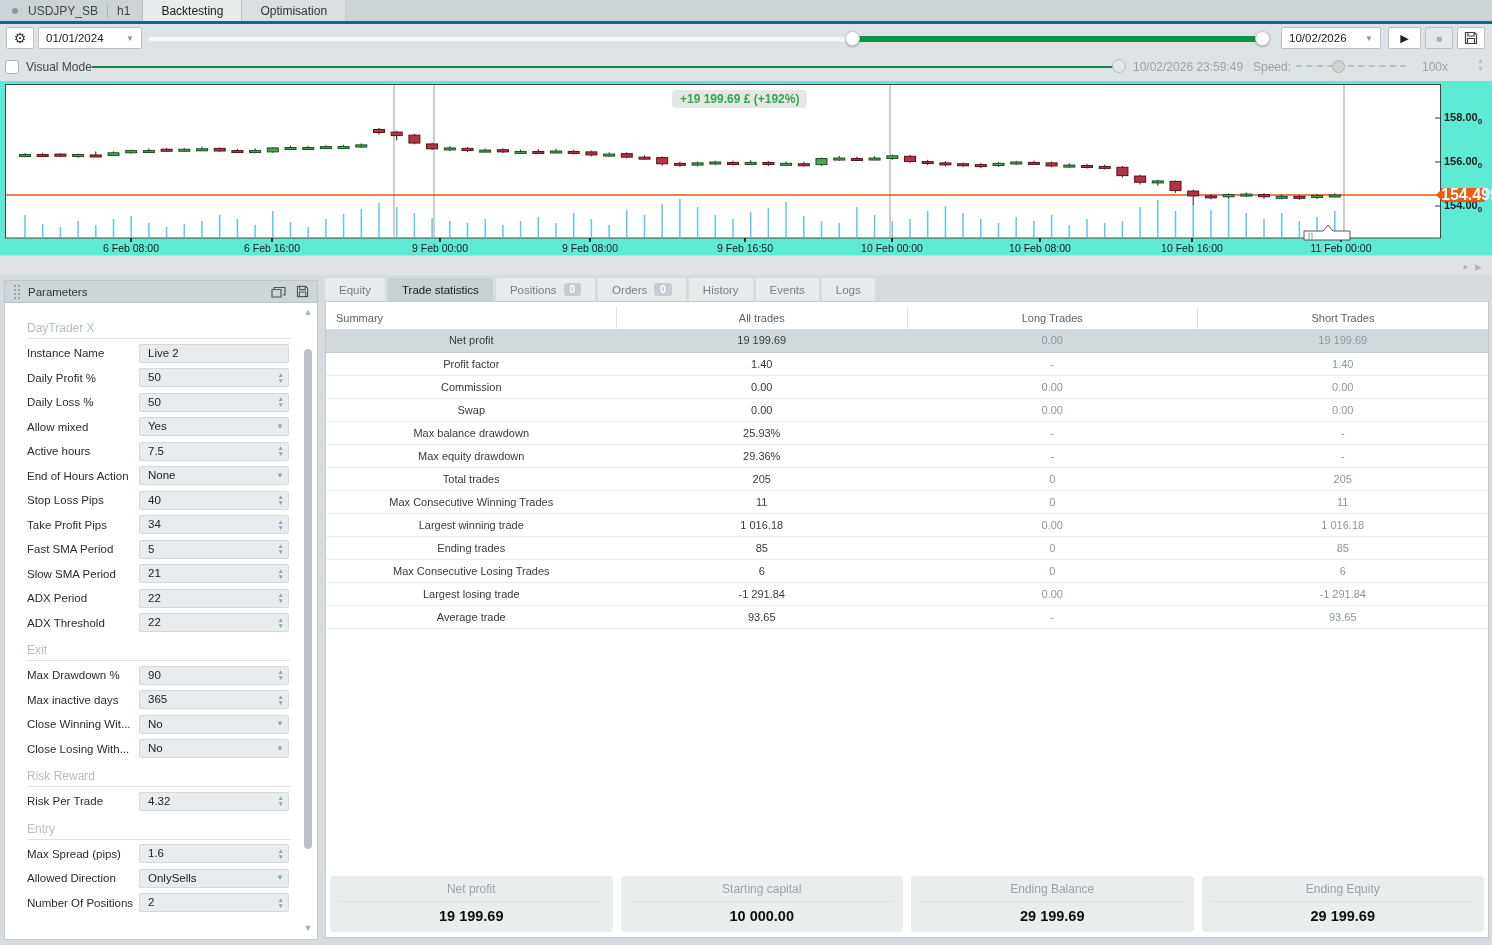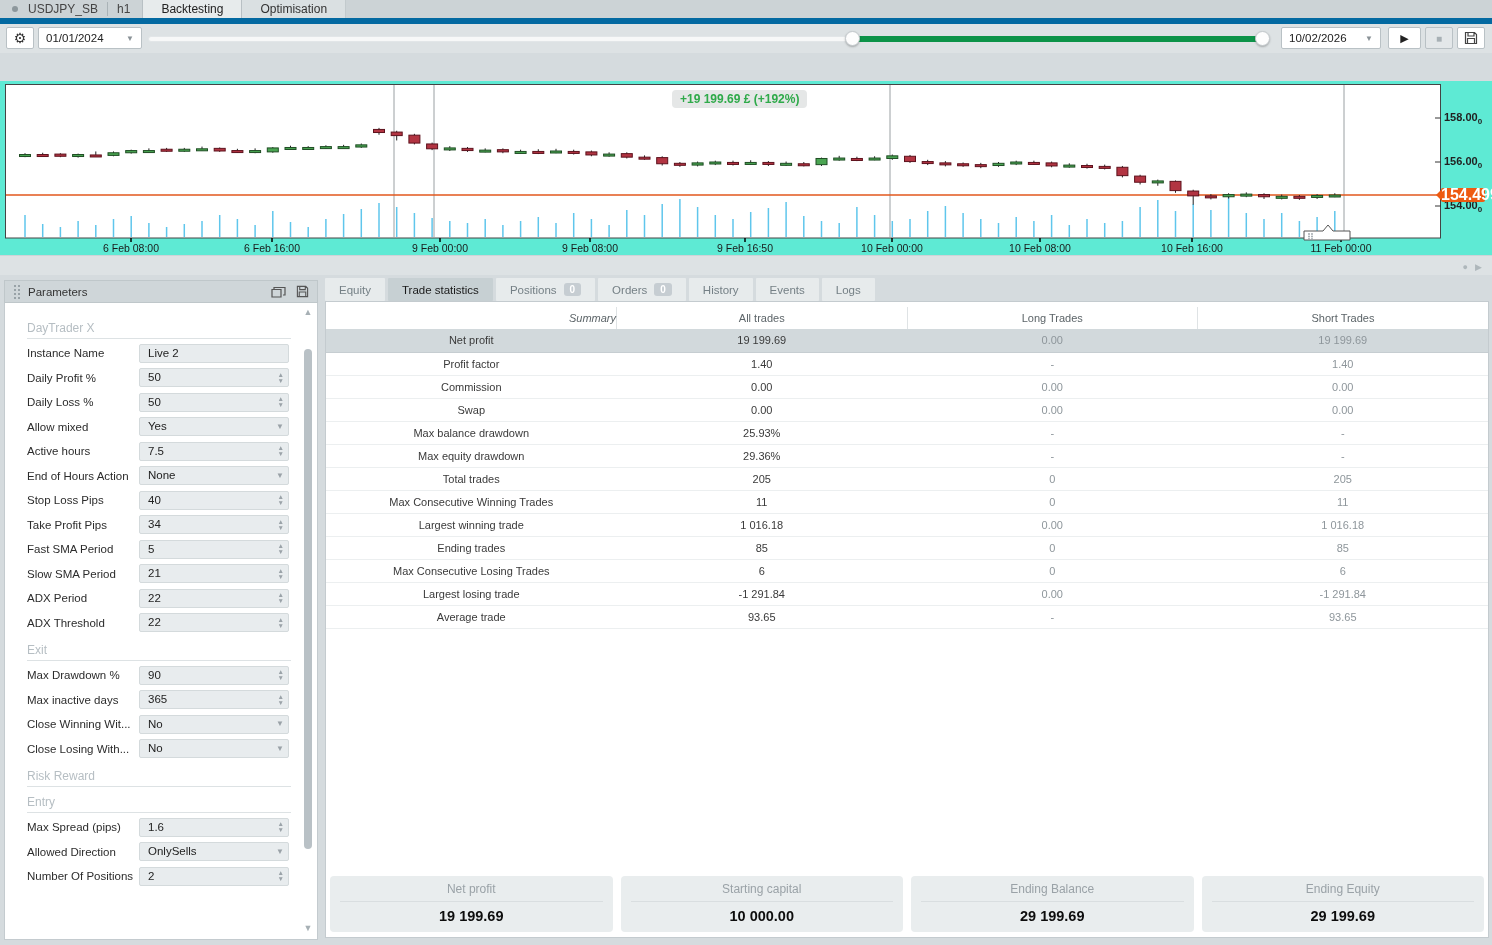--- a/index.html
+++ b/index.html
@@ -1,21 +1,21 @@
 <!DOCTYPE html>
 <html><head>
 <meta charset="utf-8">
 <style>
   * { margin:0; padding:0; box-sizing:border-box; }
   html,body { width:1492px; height:945px; overflow:hidden; }
   body { font-family:"Liberation Sans","DejaVu Sans",sans-serif; font-size:11px; color:#333; background:#d5dbde; }
   #app { position:relative; width:1492px; height:945px; background:#d5dbde; }
 
   
-  #tabbar { position:absolute; left:0; top:0; width:100%; height:24px; background:#ccd3d6; display:flex; align-items:stretch; border-bottom:6px solid #0369a1; }
+  #tabbar { position:absolute; left:0; top:0; width:100%; height:24px; background:#ccd3d6; display:flex; align-items:stretch; border-bottom:3px solid #0369a1; }
   .wtab { display:flex; align-items:center; padding:0 18px; font-size:12px; color:#444; }
   .wtab.symbol { padding:0 12px; }
   .dot { width:6px; height:6px; border-radius:50%; background:#8d979c; margin-right:10px; }
   .vdiv { width:1px; height:14px; background:#aab3b7; margin:0 9px; }
   .wtab.active { background:#e7ebec; border-left:1px solid #b8c0c4; border-right:1px solid #b8c0c4; color:#222; }
   .wtab.plain  { background:#dae0e2; border-right:1px solid #c2cacd; color:#333; }
 
   
   #toolbar { position:absolute; left:0; top:24px; width:100%; height:29px; background:#dde2e4; }
   .tbtn { position:absolute; top:3px; height:22px; background:#fff; border:1px solid #b9c1c5; border-radius:2px; display:flex; align-items:center; justify-content:center; }
@@ -74,21 +74,21 @@
 
   
   #stats { position:absolute; left:325px; top:0; width:1164px; height:668px; }
   #stats-tabs { display:flex; gap:3px; height:25px; padding-top:2px; }
   .stab { display:flex; align-items:center; gap:7px; padding:0 14px; background:#e7ebec; color:#758086; font-size:11.5px; border-radius:1px; }
   .stab.active { background:#c7d0d3; color:#1a1a1a; }
   .badge { background:#c6cdd2; color:#fff; font-size:10px; font-weight:bold; padding:1px 6px; border-radius:3px; }
   #stats-panel { position:relative; height:637px; background:#fff; border:1px solid #c4cbcf; padding-top:5px; display:flex; flex-direction:column; }
   #stats-table { width:100%; border-collapse:collapse; table-layout:fixed; }
   #stats-table th { font-weight:normal; color:#5c6468; font-size:11px; height:22px; border-right:1px solid #dfe3e5; }
-  #stats-table th:first-child { text-align:right; padding-left:10px;font-style:italic; }
+  #stats-table th:first-child { text-align:left; padding-left:10px; }
   #stats-table th:last-child { border-right:none; }
   #stats-table td { text-align:center; height:23px; font-size:11px; color:#3a3a3a; border-bottom:1px solid #eceff0; }
   #stats-table td.dim { color:#8e969b; }
   #stats-table tr.selected td { background:#d2d9dc; border-bottom:1px solid #c6cdd1; }
   #boxes { margin-top:auto; display:flex; gap:8px; padding:6px 4px 5px 4px; }
   .sumbox { flex:1; background:#e9edee; border-radius:4px; padding:6px 10px 8px 10px; }
   .sumbox .btitle { text-align:center; color:#9aa2a7; font-size:12px; padding-bottom:5px; border-bottom:1px solid #d9dee0; }
   .sumbox .bvalue { text-align:center; color:#0d0d0d; font-size:14.5px; font-weight:bold; padding-top:6px; }
 </style>
 </head>
@@ -129,20 +129,32 @@
     <div class="tbtn" style="left:1425px; width:28px; background:#e3e7e9;">
       <span style="font-size:10px; color:#a7b0b5;">■</span>
     </div>
     <div class="tbtn" style="left:1457px; width:28px;">
       <svg width="14" height="14" viewBox="0 0 14 14">
           <path d="M1.5 1.5 h9 l2 2 v9 h-11 z M4 1.5 v3.5 h6 v-3.5 M3.5 12.5 v-5 h7 v5" fill="none" stroke="#444" stroke-width="1.2"></path>
         </svg>
     </div>
   </div>
 
+  <div id="visrow">
+    <div id="vm-check"></div>
+    <div id="vm-label">Visual Mode</div>
+    <div id="vm-line"></div>
+    <div id="vm-handle"></div>
+    <div class="greytxt" style="left:1133px;">10/02/2026 23:59:49</div>
+    <div class="greytxt" style="left:1253px;">Speed:</div>
+    <div id="speed-dash"></div>
+    <div id="speed-handle"></div>
+    <div class="greytxt" style="left:1422px;">100x</div>
+    <div id="vis-spin">▲<br>▼</div>
+  </div>
 
   <div id="chartzone">
     <svg id="chart-svg" width="1436" height="160">
         <rect x="0.5" y="0.5" width="1435" height="153.5" fill="#fff" stroke="#444" stroke-width="1"></rect>
         <line x1="389" y1="1" x2="389" y2="154" stroke="#9aa0a3" stroke-width="1"></line>
         <line x1="429" y1="1" x2="429" y2="154" stroke="#9aa0a3" stroke-width="1"></line>
         <line x1="885" y1="1" x2="885" y2="154" stroke="#9aa0a3" stroke-width="1"></line>
         <line x1="1339" y1="1" x2="1339" y2="154" stroke="#9aa0a3" stroke-width="1"></line>
         <line x1="20" y1="153" x2="20" y2="131" stroke="#5fc6ec" stroke-width="1.5"></line>
         <line x1="37.7" y1="153" x2="37.7" y2="140" stroke="#5fc6ec" stroke-width="1.5"></line>
@@ -501,20 +513,24 @@
               <div class="plabel">Close Winning Wit...</div>
               <div class="pctl">No<div class="adorn sel">▼</div></div>
             </div>
             <div class="prow">
               <div class="plabel">Close Losing With...</div>
               <div class="pctl">No<div class="adorn sel">▼</div></div>
             </div>
             <div class="psection">
               <div class="ptitle">Risk Reward</div>
             </div>
+            <div class="prow">
+              <div class="plabel">Risk Per Trade</div>
+              <div class="pctl">4.32<div class="adorn">▲<br>▼</div></div>
+            </div>
             <div class="psection">
               <div class="ptitle">Entry</div>
             </div>
             <div class="prow">
               <div class="plabel">Max Spread (pips)</div>
               <div class="pctl">1.6<div class="adorn">▲<br>▼</div></div>
             </div>
             <div class="prow">
               <div class="plabel">Allowed Direction</div>
               <div class="pctl">OnlySells<div class="adorn sel">▼</div></div>

